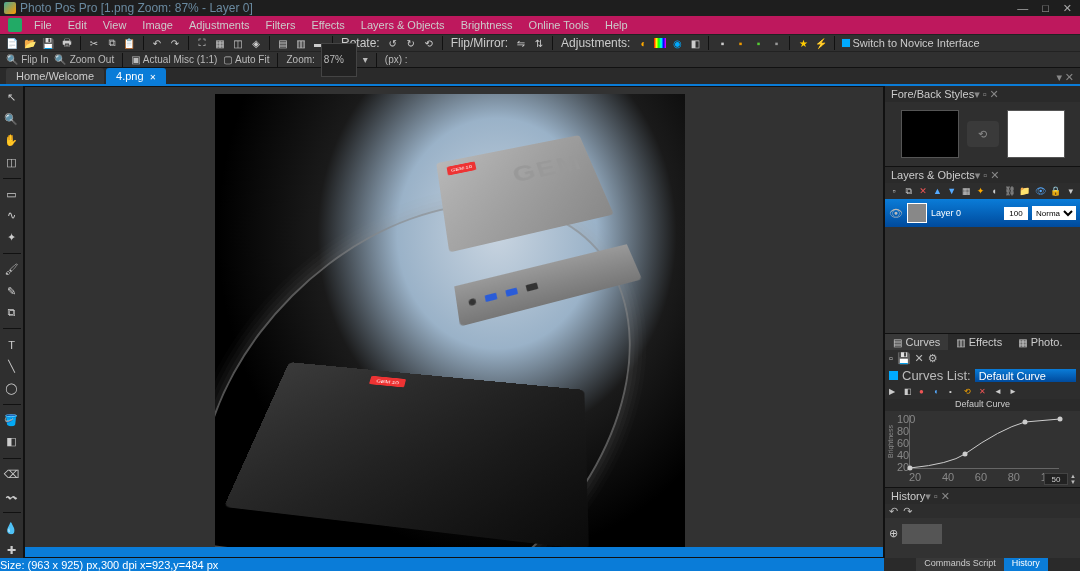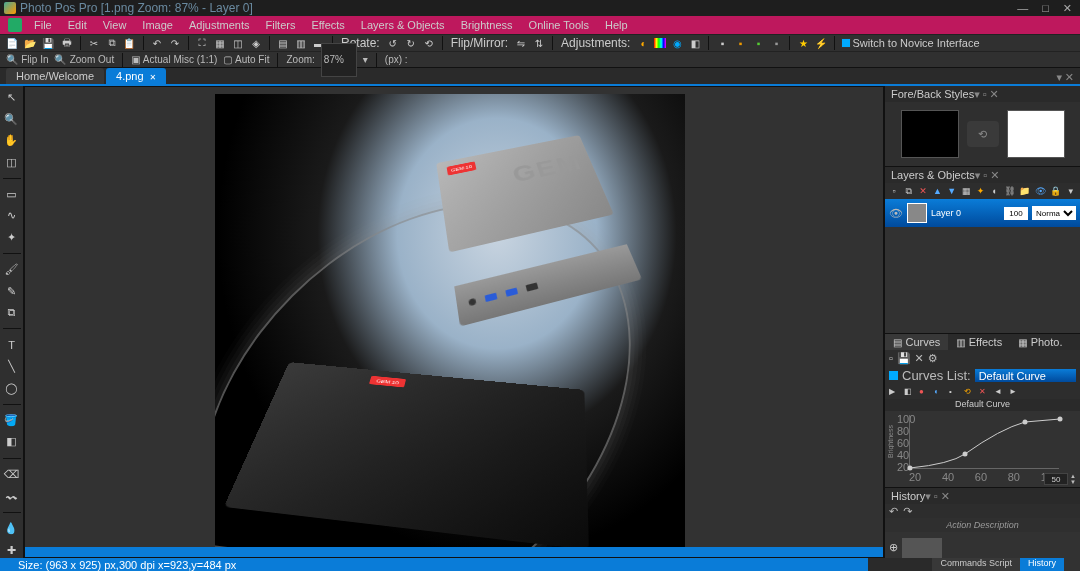--- a/index.html
+++ b/index.html
@@ -79,22 +79,22 @@
 .cg{width:150px;height:54px;position:relative;border-left:1px solid #666;border-bottom:1px solid #666}
 .cg .pt{position:absolute;width:5px;height:5px;background:#ccc;border-radius:50%;transform:translate(-50%,50%)}
 .cg svg{position:absolute;left:0;bottom:0;width:150px;height:54px}
 .axis-x{display:flex;justify-content:space-between;width:150px;font-size:7px;color:#888;margin-top:2px}
 .spin{position:absolute;right:4px;bottom:2px;display:flex;align-items:flex-start;gap:2px}
 .spin input{width:24px;height:12px;background:#222;border:1px solid #444;color:#ccc;font-size:8px;text-align:center}
 .hist-body{height:48px;background:#323232;padding:4px}
 .hist-head{height:14px;display:flex;align-items:center;padding:0 4px;gap:5px;background:#2d2d2d}
 .hist-col{text-align:center;font-size:9px;color:#999;font-style:italic;padding:2px}
 .hist-item{width:40px;height:20px;background:#555;margin-top:2px}
-.statusbar{position:absolute;bottom:0;left:0;right:196px;height:13px;background:#0a7cd8;color:#fff;font-size:9px;display:flex;align-items:center;padding:0 18px}
-.bottom-tabs{position:absolute;bottom:0;right:16px;width:196px;height:13px;background:#2a2a2a;display:flex;justify-content:flex-end}
+.statusbar{position:absolute;bottom:0;left:0;right:196px;height:13px;background:#0a7cd8;color:#fff;font-size:9px;display:flex;align-items:center;padding:0 0}
+.bottom-tabs{position:absolute;bottom:0;right:0;width:196px;height:13px;background:#2a2a2a;display:flex;justify-content:center}
 .bt{padding:0 8px;font-size:9px;color:#ccc;background:#383838;cursor:pointer}
 .bt.active{background:#0a7cd8;color:#fff}
 .ylabel{position:absolute;left:2px;top:14px;font-size:7px;color:#888;writing-mode:vertical-lr;transform:rotate(180deg)}
 </style>
 </head>
 <body>
 
 <div class="title-bar">
   <div class="logo"></div>
   <div class="txt">Photo Pos Pro  [1.png Zoom: 87% - Layer 0]</div>
@@ -369,21 +369,20 @@
           <span class="ctrls">
             <span>▾</span>
             <span>▫</span>
             <span>✕</span>
           </span>
         </div>
       <div class="hist-head">
         <span class="i">↶</span>
         <span class="i">↷</span>
       </div>
-      <div class="hist-col">Action Description</div>
       <div class="hist-body">
         <div style="display:flex;align-items:center;gap:4px;font-size:9px;color:#ccc">
           <span>⊕</span>
           <div class="hist-item"></div>
         </div>
       </div>
     </div>
   </div>
 </div>
 

